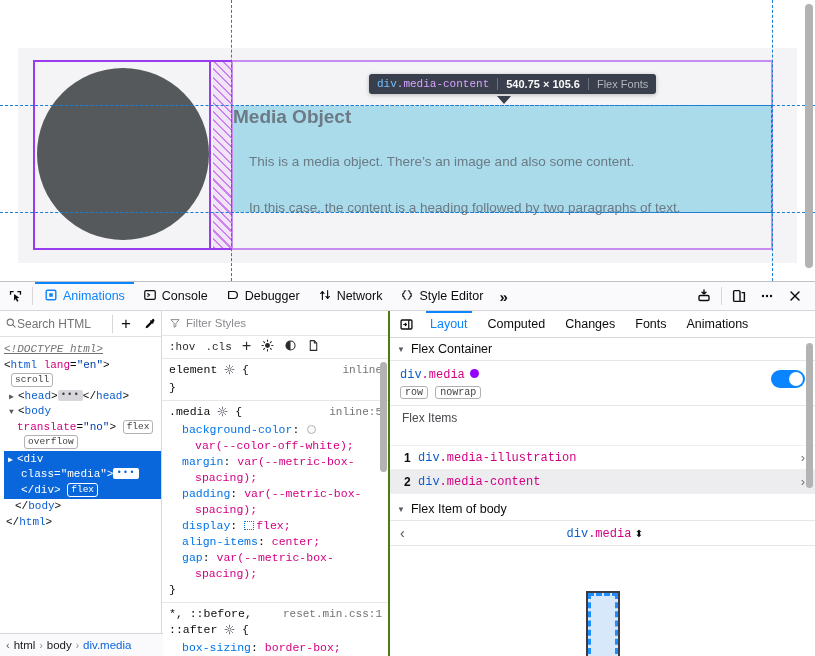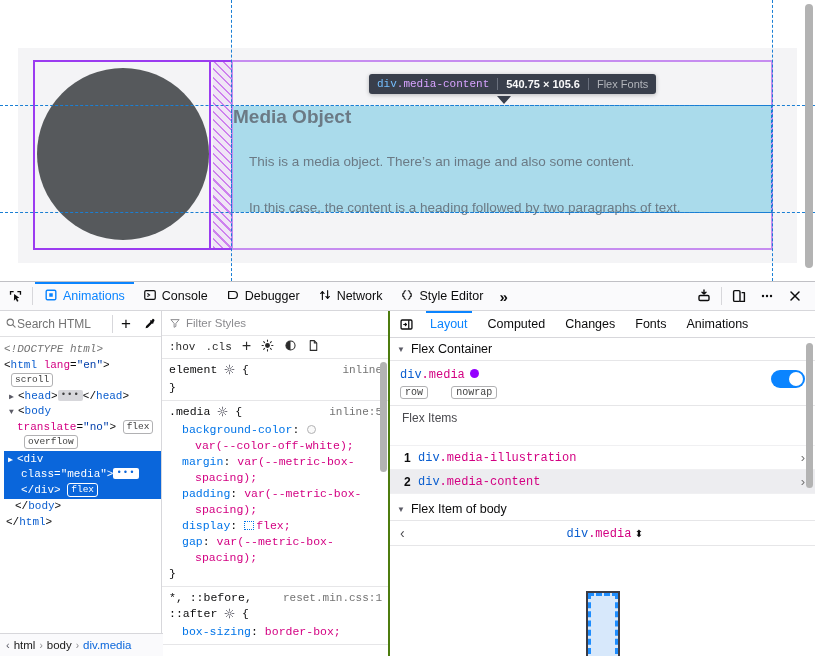--- a/index.html
+++ b/index.html
@@ -143,21 +143,21 @@
     border-bottom:1px solid #e0e0e2; padding-left:5px; background:#fff;
   }
   #search-html {
     display:flex; gap:0; flex:1; color:#737373; font-size:12px;
   }
   #markup-tree {
     flex:1; overflow:hidden; padding:5px 0 0 4px;
     font-family:"Liberation Mono", monospace; font-size:11px; line-height:15.5px;
     color:#0c0c0d;
   }
-  .doctype { color:#737373; font-style:italic; }
+  .doctype { color:#737373; font-style:italic;text-decoration:underline; }
   .tagname { color:#0b5ecf; }
   .punct { color:#0c0c0d; }
   .attrname { color:#d30082; }
   .attrval { color:#003eaa; }
   .badge {
     display:inline-block; border:1px solid #b1b1b3; border-radius:3px;
     padding:0 3px; font-size:9.5px; color:#414141; background:#fff; line-height:12px;
     vertical-align:1px;
   }
   .badge-flex { color:#414141; }
@@ -239,21 +239,21 @@
   }
   .acc-header .tri { font-size:8px; color:#5b5b66; }
   #flex-container-card { border-bottom:1px solid #e6e6e8; padding:7px 10px 6px 10px; display:flex; align-items:flex-start; }
   #flex-container-card .fc-left { flex:1; }
   .mono-sel { font-family:"Liberation Mono",monospace; font-size:12px; }
   .mono-sel .t { color:#0b5ecf; }
   .mono-sel .c { color:#d30082; }
   .dot { display:inline-block; width:9px; height:9px; border-radius:50%; background:#9400ff; vertical-align:0px; margin-left:5px; }
   .minibadge {
     display:inline-block; border:1px solid #b1b1b3; border-radius:3px; padding:0 4px;
-    font-family:"Liberation Mono",monospace; font-size:10px; color:#414141; margin-right:20px; margin-top:4px;
+    font-family:"Liberation Mono",monospace; font-size:10px; color:#414141; margin-right:4px; margin-top:4px;
   }
   #flex-toggle {
     width:34px; height:18px; border-radius:9px; background:#0a84ff; position:relative; flex:none; margin-top:2px;
   }
   #flex-toggle::after {
     content:""; position:absolute; right:2px; top:2px; width:14px; height:14px;
     border-radius:50%; background:#fff;
   }
   #flex-items-label {
     padding:5px 0 20px 12px; font-size:12px; color:#4a4a4f; border-bottom:1px solid #f0f0f2;
@@ -534,20 +534,23 @@
 
           <div class="decl">
             <span class="prop">padding</span>: <span class="val">var(--metric-box-</span>
           </div>
           <div class="decl-cont"><span class="val">spacing);</span></div>
 
           <div class="decl">
             <span class="prop">display</span>: <span class="flexbadge"></span><span class="val">flex;</span>
           </div>
 
+          <div class="decl">
+            <span class="prop">align-items</span>: <span class="val">center;</span>
+          </div>
 
           <div class="decl">
             <span class="prop">gap</span>: <span class="val">var(--metric-box-</span>
           </div>
           <div class="decl-cont"><span class="val">spacing);</span></div>
           <div>}</div>
         </div>
 
         <div class="rule">
           <div class="rule-head">

